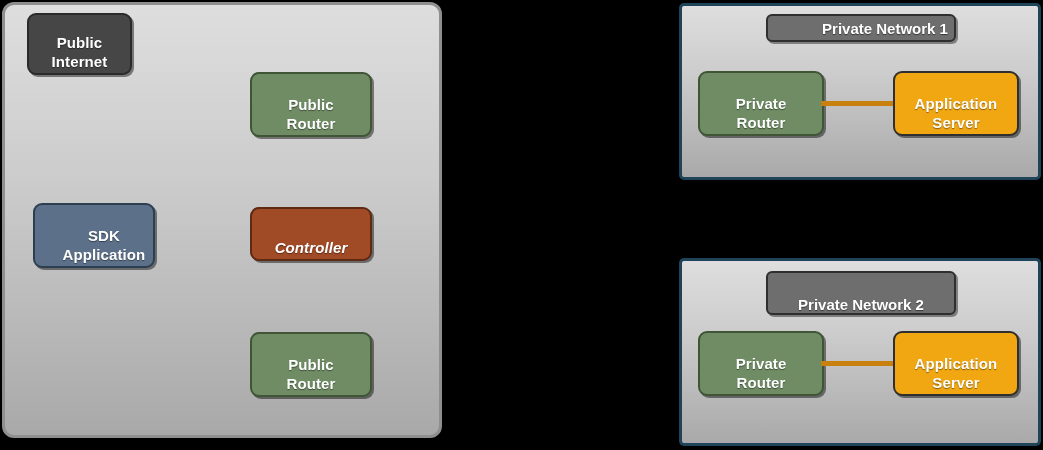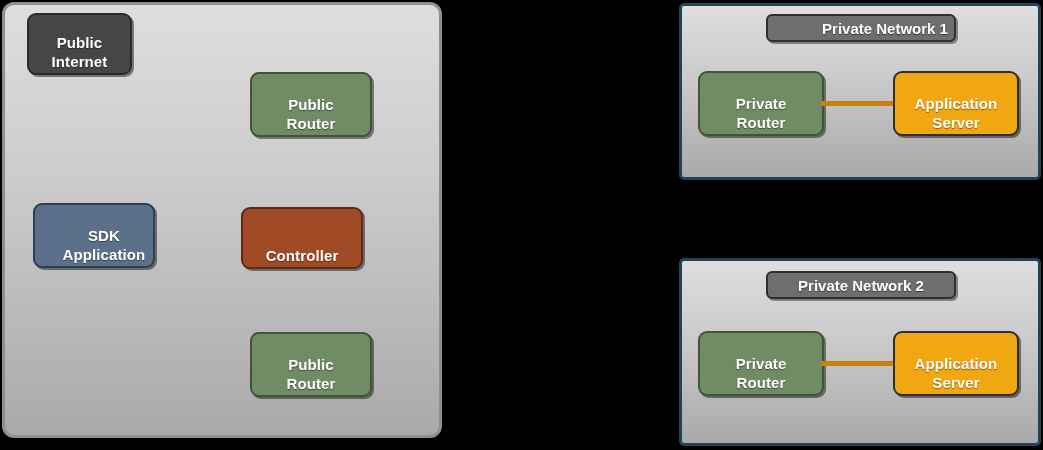--- a/index.html
+++ b/index.html
@@ -139,21 +139,21 @@
     <div class="node node-green" style="left: 245px; top: 67px; width: 122px; height: 65px;">
       <span class="label">Public
 Router</span>
     </div>
 
     <div class="node node-slate" style="left: 28px; top: 198px; width: 122px; height: 65px; padding-left: 24px;">
       <span class="label">SDK
 Application</span>
     </div>
 
-    <div class="node node-rust" style="left: 236px; top: 202px; width: 122px; height: 62px;">
+    <div class="node node-rust" style="left: 245px; top: 202px; width: 122px; height: 54px; font-style: italic;">
       <span class="label">Controller</span>
     </div>
 
     <div class="node node-green" style="left: 245px; top: 327px; width: 122px; height: 65px;">
       <span class="label">Public
 Router</span>
     </div>
 
   </div>
 
@@ -172,21 +172,21 @@
 
     <div class="node node-amber" style="left: 211px; top: 65px; width: 126px; height: 65px;">
       <span class="label">Application
 Server</span>
     </div>
 
   </div>
 
   <div class="zone zone-private zone-private-2">
 
-    <div class="net-title" style="left: 84px; top: 10px; width: 190px; height: 28px;">
+    <div class="net-title" style="left: 84px; top: 10px; width: 190px; height: 44px; align-items: flex-end;">
       <span>Private Network 2</span>
     </div>
 
     <div class="node node-green" style="left: 16px; top: 70px; width: 126px; height: 65px;">
       <span class="label">Private
 Router</span>
     </div>
 
     <div class="link" style="left: 139px; top: 100px; width: 76px;"></div>
 

